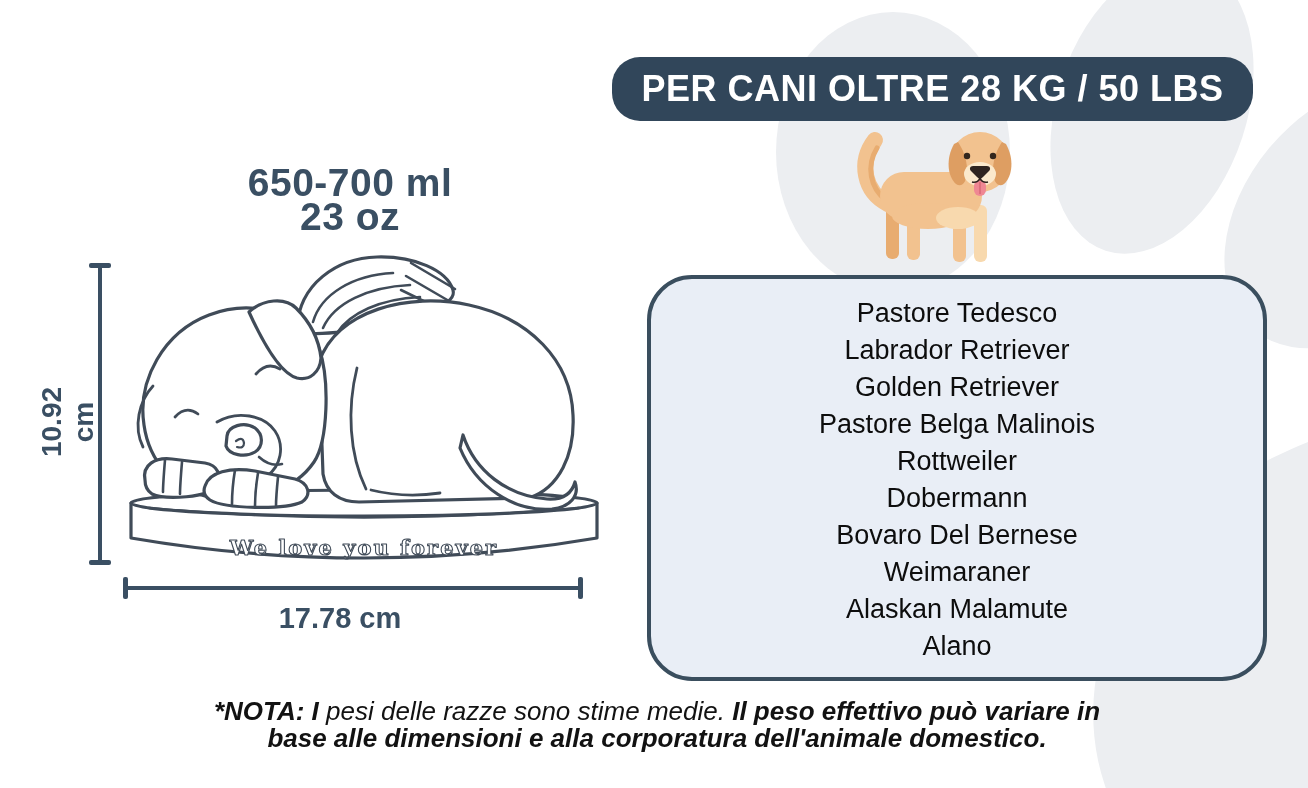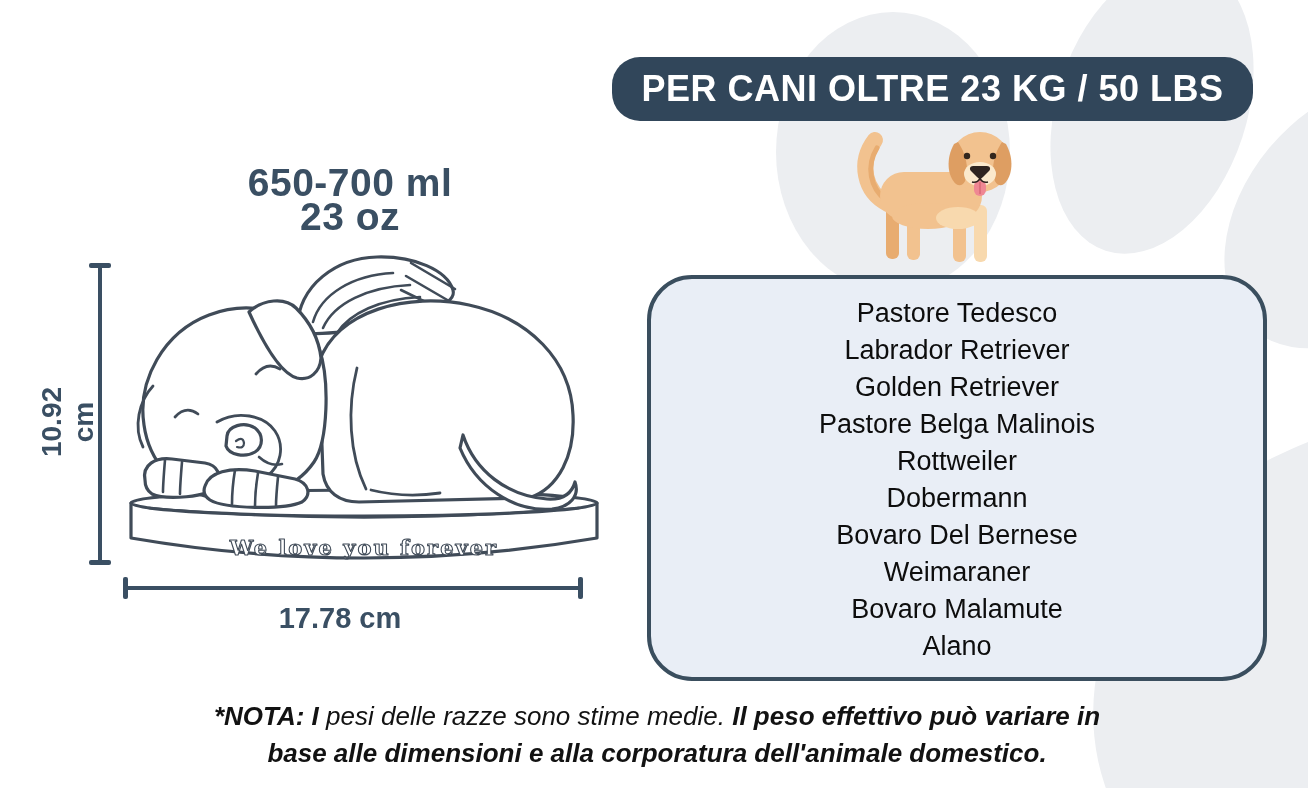--- a/index.html
+++ b/index.html
@@ -46,35 +46,35 @@
   
   .breed-dog { left:850px; top:120px; width:172px; height:152px; }
 
   
   .breeds-box { left:623px; top:275px; width:620px; height:406px; background:#E9EEF6;
                 border:4px solid #3A4E5E; border-radius:45px; padding-top:16px;margin-left:24px; }
   .breed-line { text-align:center; font-size:27px; line-height:37px; color:#0d0d0d; }
 
   
   .note { left:204px; top:698px; width:906px; text-align:center; font-style:italic;
-          font-size:26px; line-height:37px; color:#121212; }
+          font-size:26px; line-height:27px; color:#121212; }
   .note b { font-weight:bold; }
 </style>
 </head>
 <body>
 
 <div id="stage">
 
   <div class="paw-shape paw-toe-a"></div>
   <div class="paw-shape paw-toe-b"></div>
   <div class="paw-shape paw-toe-c"></div>
   <div class="paw-shape paw-pad"></div>
 
   <div class="layer banner">
-    <span class="banner-text">PER CANI OLTRE 23 KG / 50 LBS</span>
+    <span class="banner-text">PER CANI OLTRE 28 KG / 50 LBS</span>
   </div>
 
   <div class="layer volume">
     <div>650-700 ml</div>
     <div>23 oz</div>
   </div>
 
   <div class="layer vdim-line"></div>
   <div class="vdim-cap top" style="z-index:2"></div>
   <div class="vdim-cap bot" style="z-index:2"></div>
@@ -157,21 +157,21 @@
 
   <div class="layer breeds-box">
     <div class="breed-line">Pastore Tedesco</div>
     <div class="breed-line">Labrador Retriever</div>
     <div class="breed-line">Golden Retriever</div>
     <div class="breed-line">Pastore Belga Malinois</div>
     <div class="breed-line">Rottweiler</div>
     <div class="breed-line">Dobermann</div>
     <div class="breed-line">Bovaro Del Bernese</div>
     <div class="breed-line">Weimaraner</div>
-    <div class="breed-line">Bovaro Malamute</div>
+    <div class="breed-line">Alaskan Malamute</div>
     <div class="breed-line">Alano</div>
   </div>
 
   <div class="layer note">
     <b>*NOTA: I </b><span>pesi delle razze sono stime medie. </span><b>Il peso effettivo può variare in base alle dimensioni e alla corporatura dell'animale domestico.</b>
   </div>
 
 </div>
 
 </body></html>

